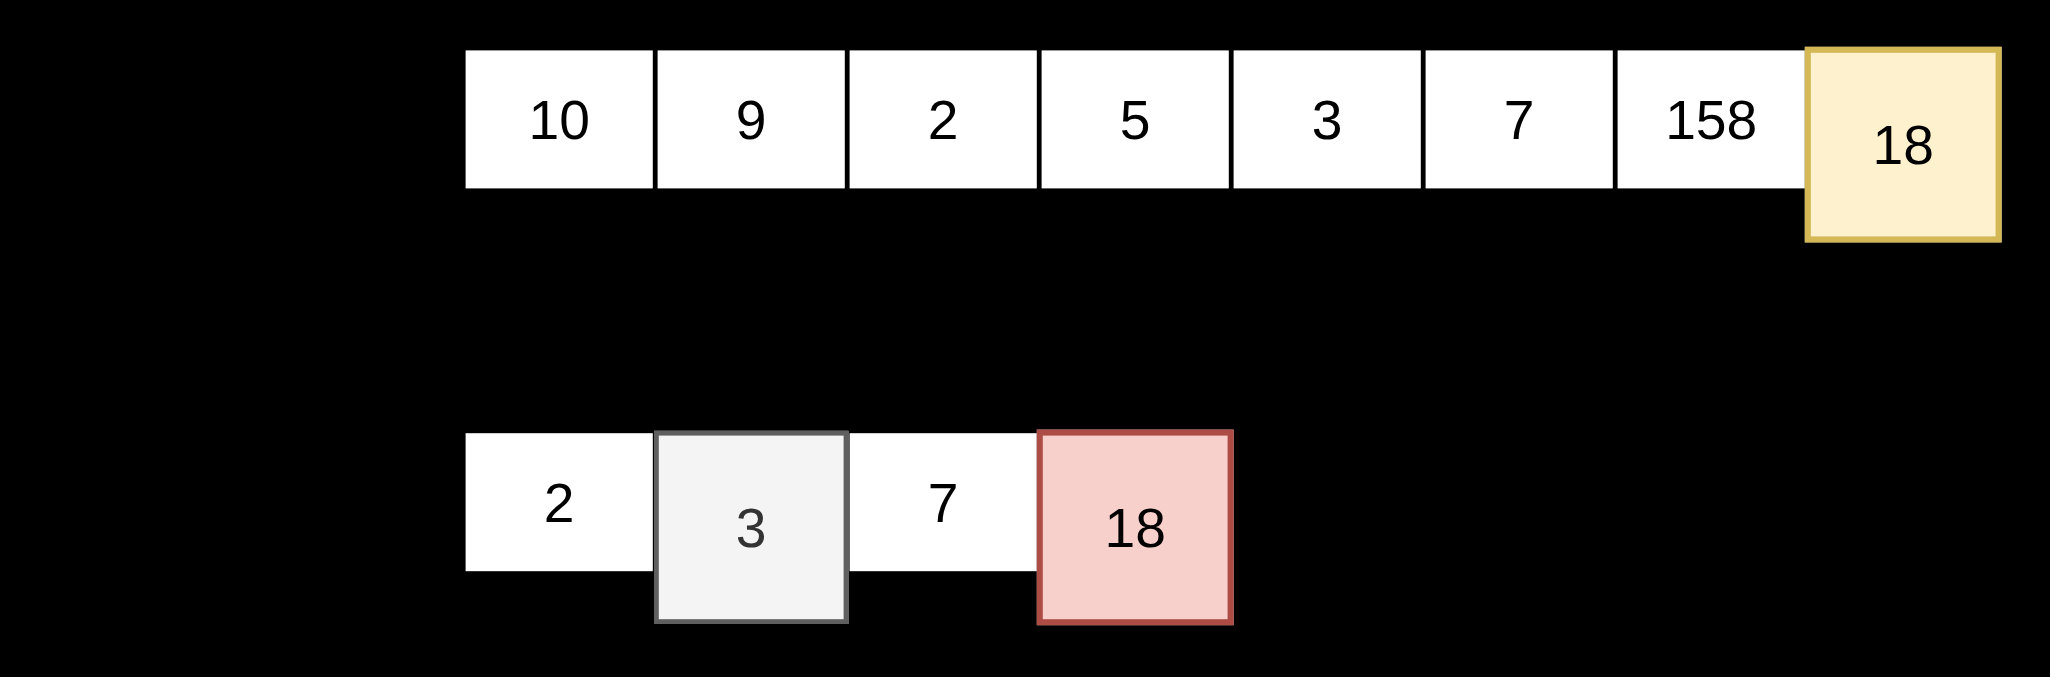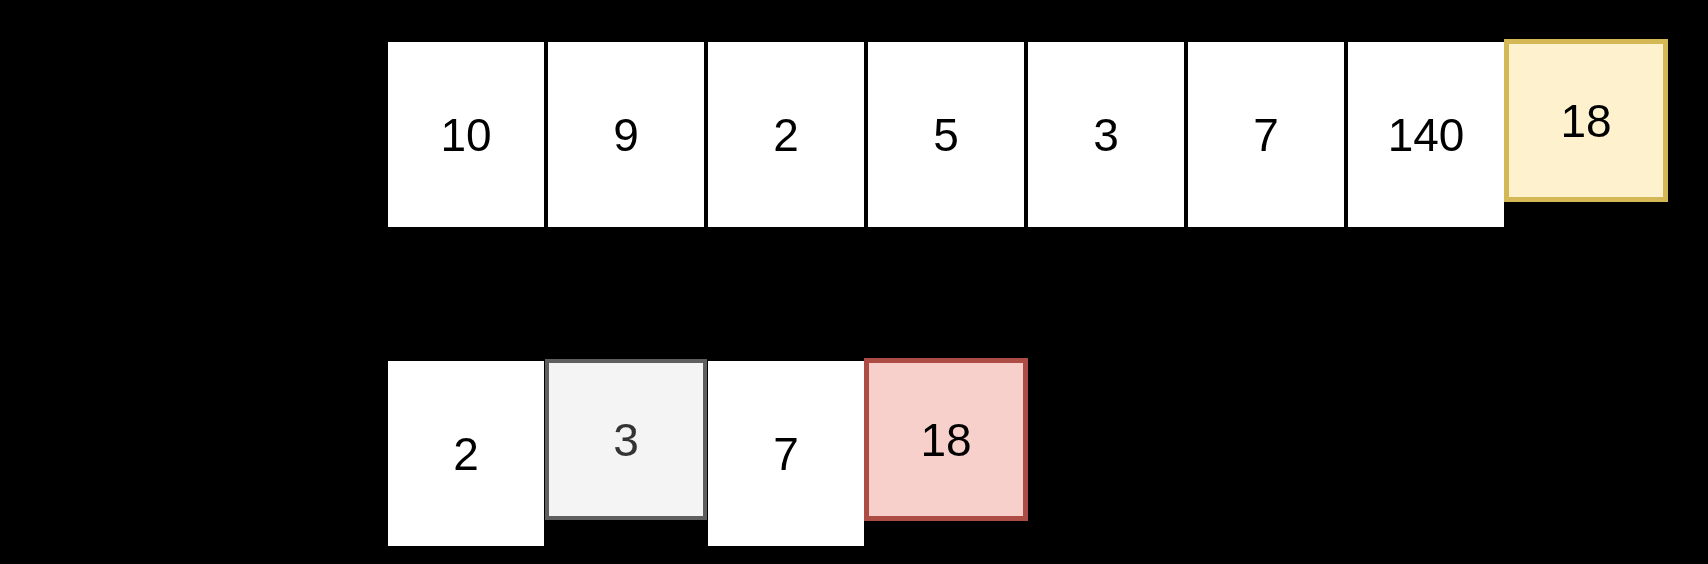--- a/index.html
+++ b/index.html
@@ -28,21 +28,21 @@
   }
   .array-row {
     position: absolute;
     display: flex;
     gap: 4px;
   }
   .row-top { left: 388px; top: 42px; }
   .row-bottom { left: 388px; top: 361px; }
   .cell {
     width: 156px;
-    height: 185px;
+    height: 115px;
     box-sizing: border-box;
     background: var(--cell-bg);
     color: var(--cell-text);
     display: flex;
     align-items: center;
     justify-content: center;
     font-size: 46px;
     line-height: 1;
     user-select: none;
   }
@@ -72,21 +72,21 @@
 </head>
 <body>
 
 <div class="array-row row-top">
   <div class="cell state-normal">10</div>
   <div class="cell state-normal">9</div>
   <div class="cell state-normal">2</div>
   <div class="cell state-normal">5</div>
   <div class="cell state-normal">3</div>
   <div class="cell state-normal">7</div>
-  <div class="cell state-normal">140</div>
+  <div class="cell state-normal">158</div>
   <div class="cell state-highlight-yellow">18</div>
 </div>
 
 <div class="array-row row-bottom">
   <div class="cell state-normal">2</div>
   <div class="cell state-highlight-gray">3</div>
   <div class="cell state-normal">7</div>
   <div class="cell state-highlight-red">18</div>
 </div>
 

